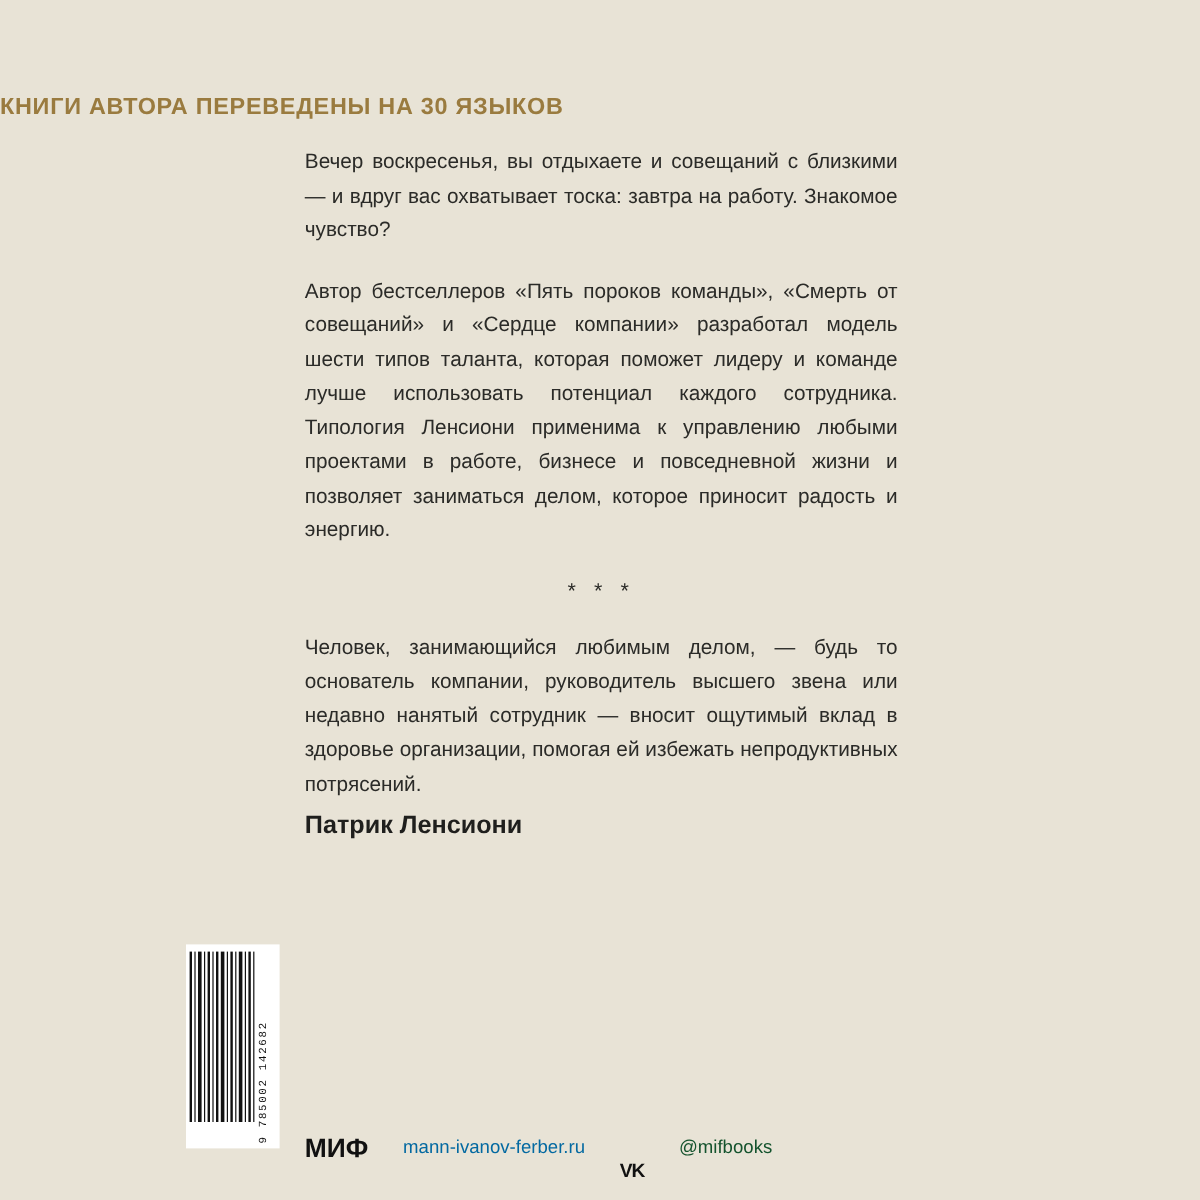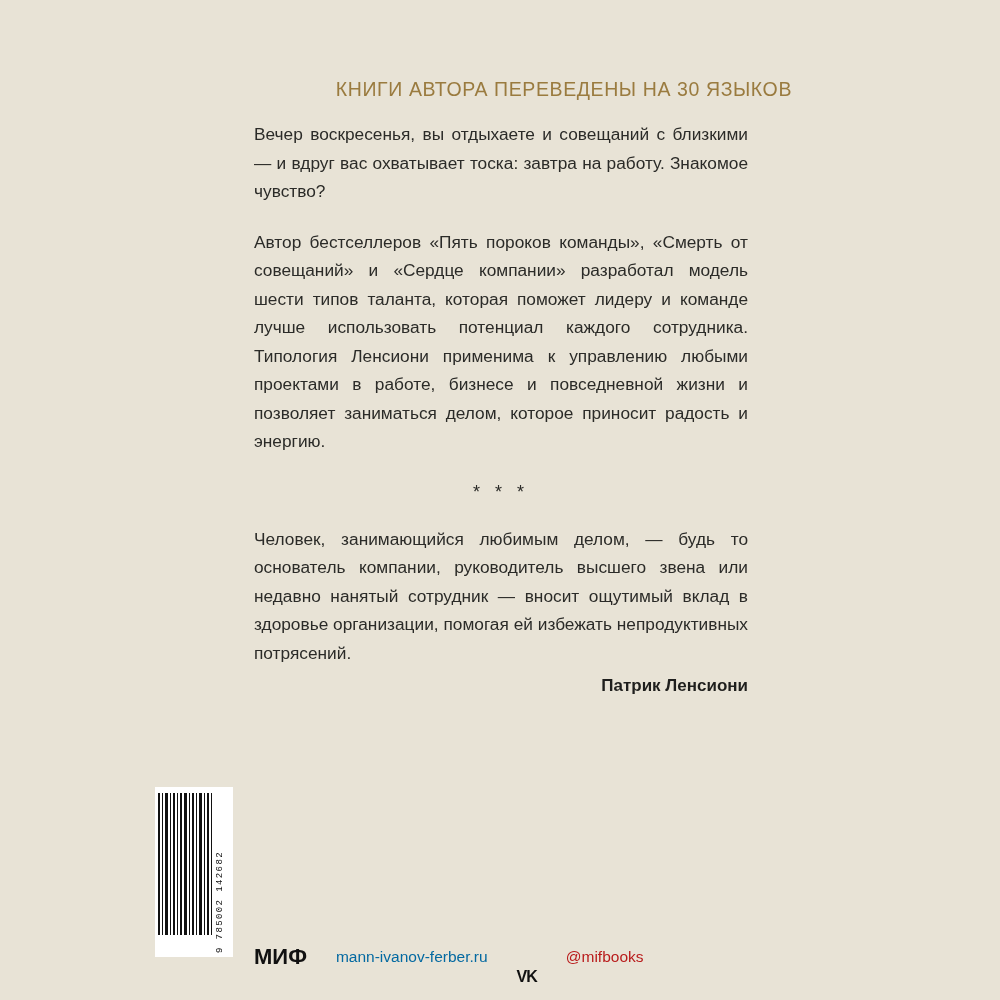--- a/index.html
+++ b/index.html
@@ -20,23 +20,23 @@
     width: 1000px;
     height: 1000px;
     background: #e8e3d6;
     overflow: hidden;
   }
   .headline {
     position: absolute;
     left: 0;
     top: 78px;
     width: 792px;
-    text-align: right;
+    text-align: left;
     font-size: 19.5px;
-    font-weight: normal;
+    font-weight: bold;
     letter-spacing: 0.6px;
     color: #9a7b3f;
     text-transform: uppercase;
   }
   .body-col {
     position: absolute;
     left: 254px;
     top: 120px;
     width: 494px;
   }
@@ -56,22 +56,21 @@
     height: 22px;
   }
   .stars {
     text-align: center;
     color: #2b2b28;
     font-size: 18px;
     letter-spacing: 5px;
     margin: 26px 0 22px 0;
   }
   .signature {
-    text-align: right;
-    font-size: 17px;
+    font-size: 21px;
     font-weight: bold;
     color: #1f1f1d;
     margin-top: 9px;
   }
   
   .barcode-box {
     position: absolute;
     left: 155px;
     top: 787px;
     width: 78px;
@@ -131,21 +130,21 @@
   }
   .vk-icon {
     font-size: 16px;
     font-weight: bold;
     color: #111;
     letter-spacing: -1px;
     margin-top: 40px;
   }
   .handle {
     font-size: 15.5px;
-    color: #b91c1c;
+    color: #14532d;
   }
 </style>
 </head>
 <body>
 
 <div class="page">
 
   <div class="headline">КНИГИ АВТОРА ПЕРЕВЕДЕНЫ НА 30 ЯЗЫКОВ</div>
 
   <div class="body-col">

